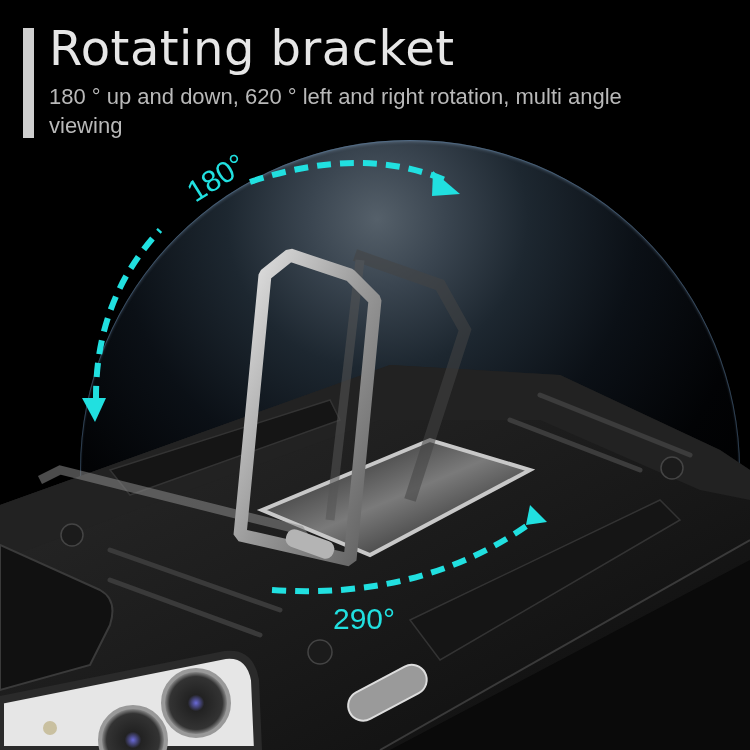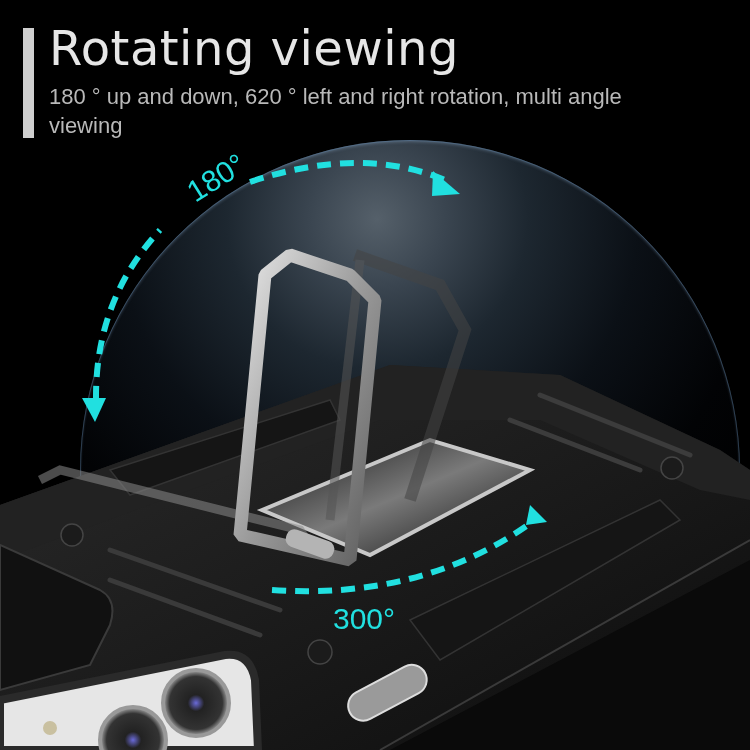--- a/index.html
+++ b/index.html
@@ -107,17 +107,17 @@
       <polygon points="433,171 460,194 432,196" fill="#21e0e0"></polygon>
     </g>
 
     <g>
       <path d="M272,590 Q420,600 528,525" fill="none" stroke="#21e0e0" stroke-width="6" stroke-dasharray="14 9"></path>
       <polygon points="530,505 547,522 526,525" fill="#21e0e0"></polygon>
     </g>
   </svg>
 
   <div class="title-bar"></div>
-  <div class="title">Rotating viewing</div>
+  <div class="title">Rotating bracket</div>
   <div class="subtitle">180 ° up and down, 620 ° left and right rotation, multi angle viewing</div>
   <div class="label-180">180°</div>
-  <div class="label-360">300°</div>
+  <div class="label-360">290°</div>
 </div>
 
 </body></html>

